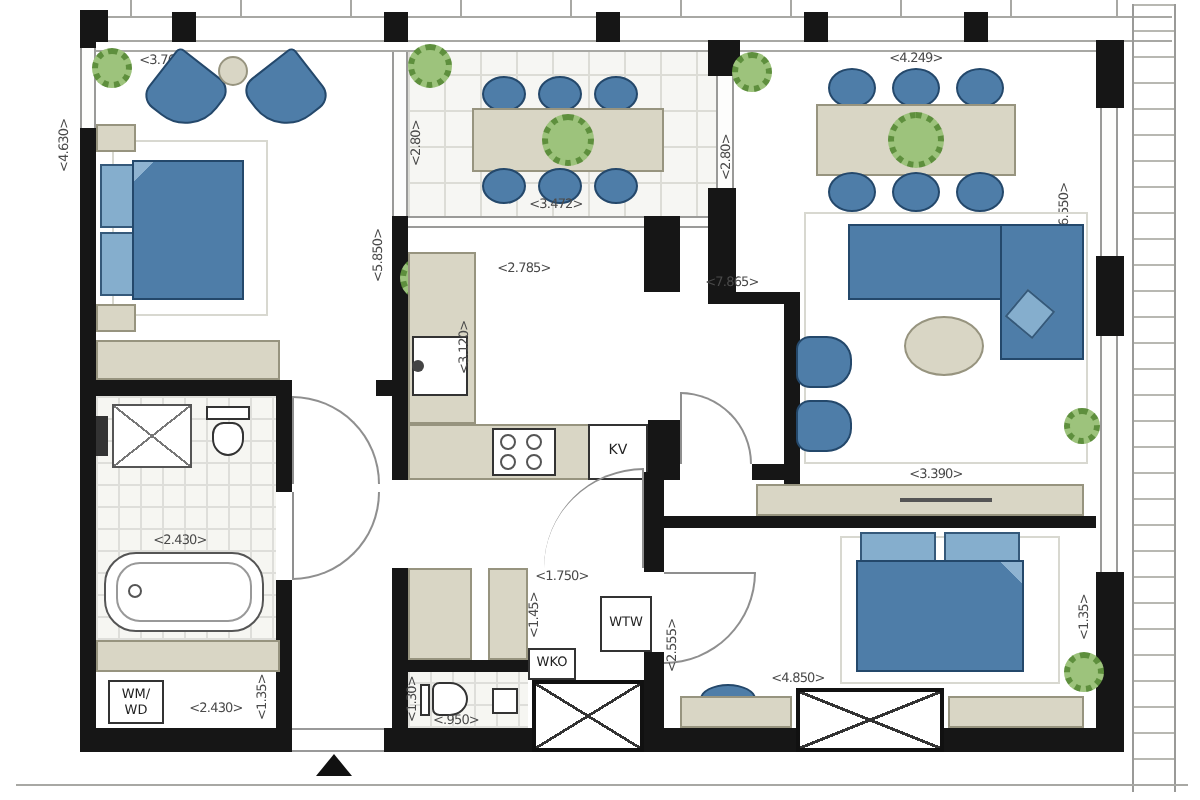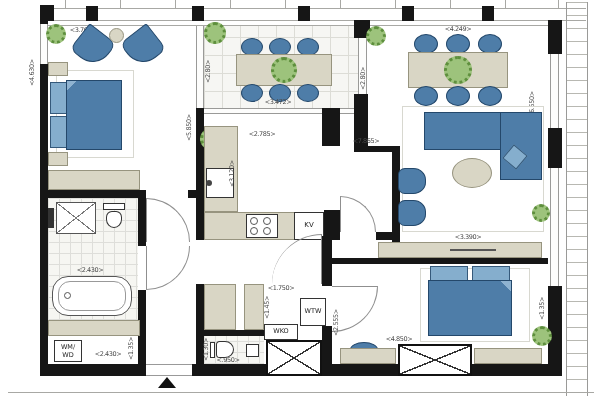--- a/index.html
+++ b/index.html
@@ -158,21 +158,21 @@
   <div class="abs dim vdim" style="left:128px;top:340px;width:8px;height:20px">&lt;1.35&gt;</div>
 
   <div class="abs wall" style="left:196px;top:284px;width:8px;height:92px"></div>
   <div class="abs beige" style="left:204px;top:284px;width:32px;height:46px"></div>
   <div class="abs beige" style="left:244px;top:284px;width:20px;height:46px"></div>
   <div class="abs dim" style="left:260px;top:285px;width:42px">&lt;1.750&gt;</div>
   <div class="abs dim vdim" style="left:264px;top:296px;width:8px;height:24px">&lt;1.45&gt;</div>
   <div class="abs wbox" style="left:300px;top:298px;width:26px;height:28px">
     <div class="boxlbl" style="line-height:25px;font-size:6.5px">WTW</div>
   </div>
-  <div class="abs wbox" style="left:264px;top:324px;width:34px;height:16px">
+  <div class="abs wbox" style="left:264px;top:324px;width:24px;height:16px">
     <div class="boxlbl" style="line-height:13px;font-size:6.5px">WKO</div>
   </div>
   <div class="abs door" style="left:272px;top:234px;width:50px;height:50px;border-width:1px 1px 0 0;border-radius:100% 0 0 0"></div>
 
   <div class="abs tiles" style="left:204px;top:336px;width:60px;height:28px"></div>
   <div class="abs wall" style="left:196px;top:330px;width:68px;height:6px"></div>
   <div class="abs wbox" style="left:210px;top:342px;width:5px;height:16px;border-width:1px"></div>
   <div class="abs wbox" style="left:216px;top:341px;width:18px;height:17px;border-width:1px;border-radius:25% 60% 60% 25%"></div>
   <div class="abs wbox" style="left:246px;top:344px;width:13px;height:13px;border-width:1px"></div>
   <div class="abs dim vdim" style="left:203px;top:339px;width:7px;height:22px">&lt;1.30&gt;</div>

